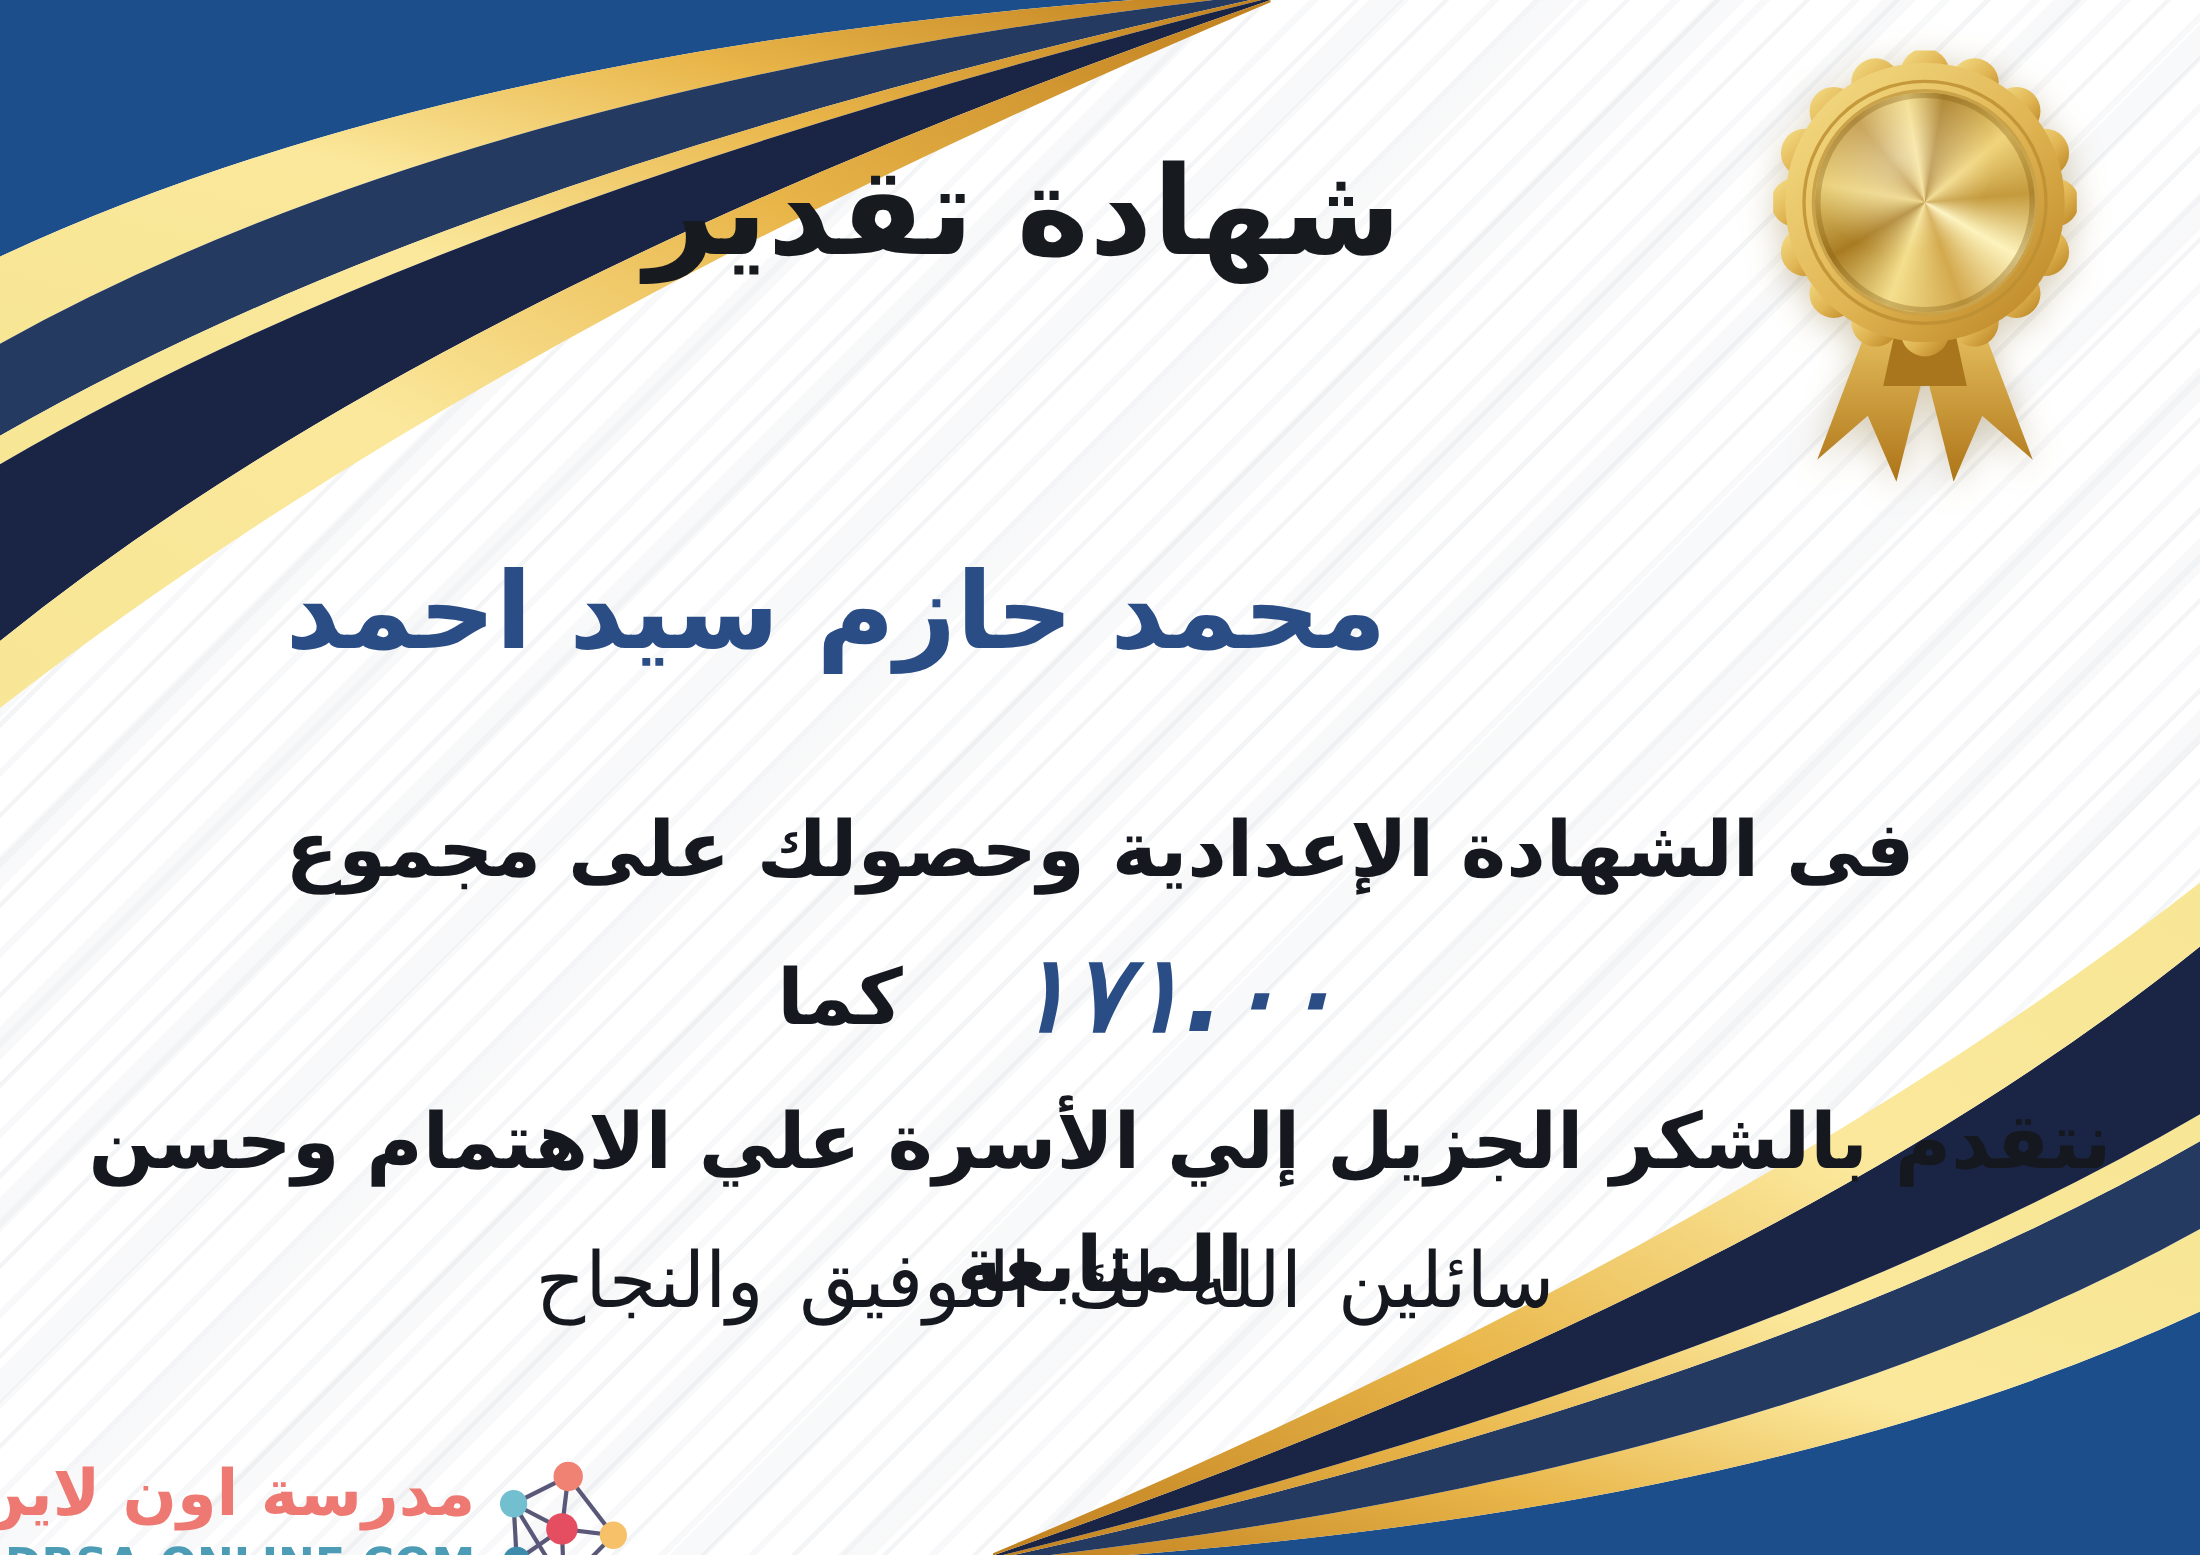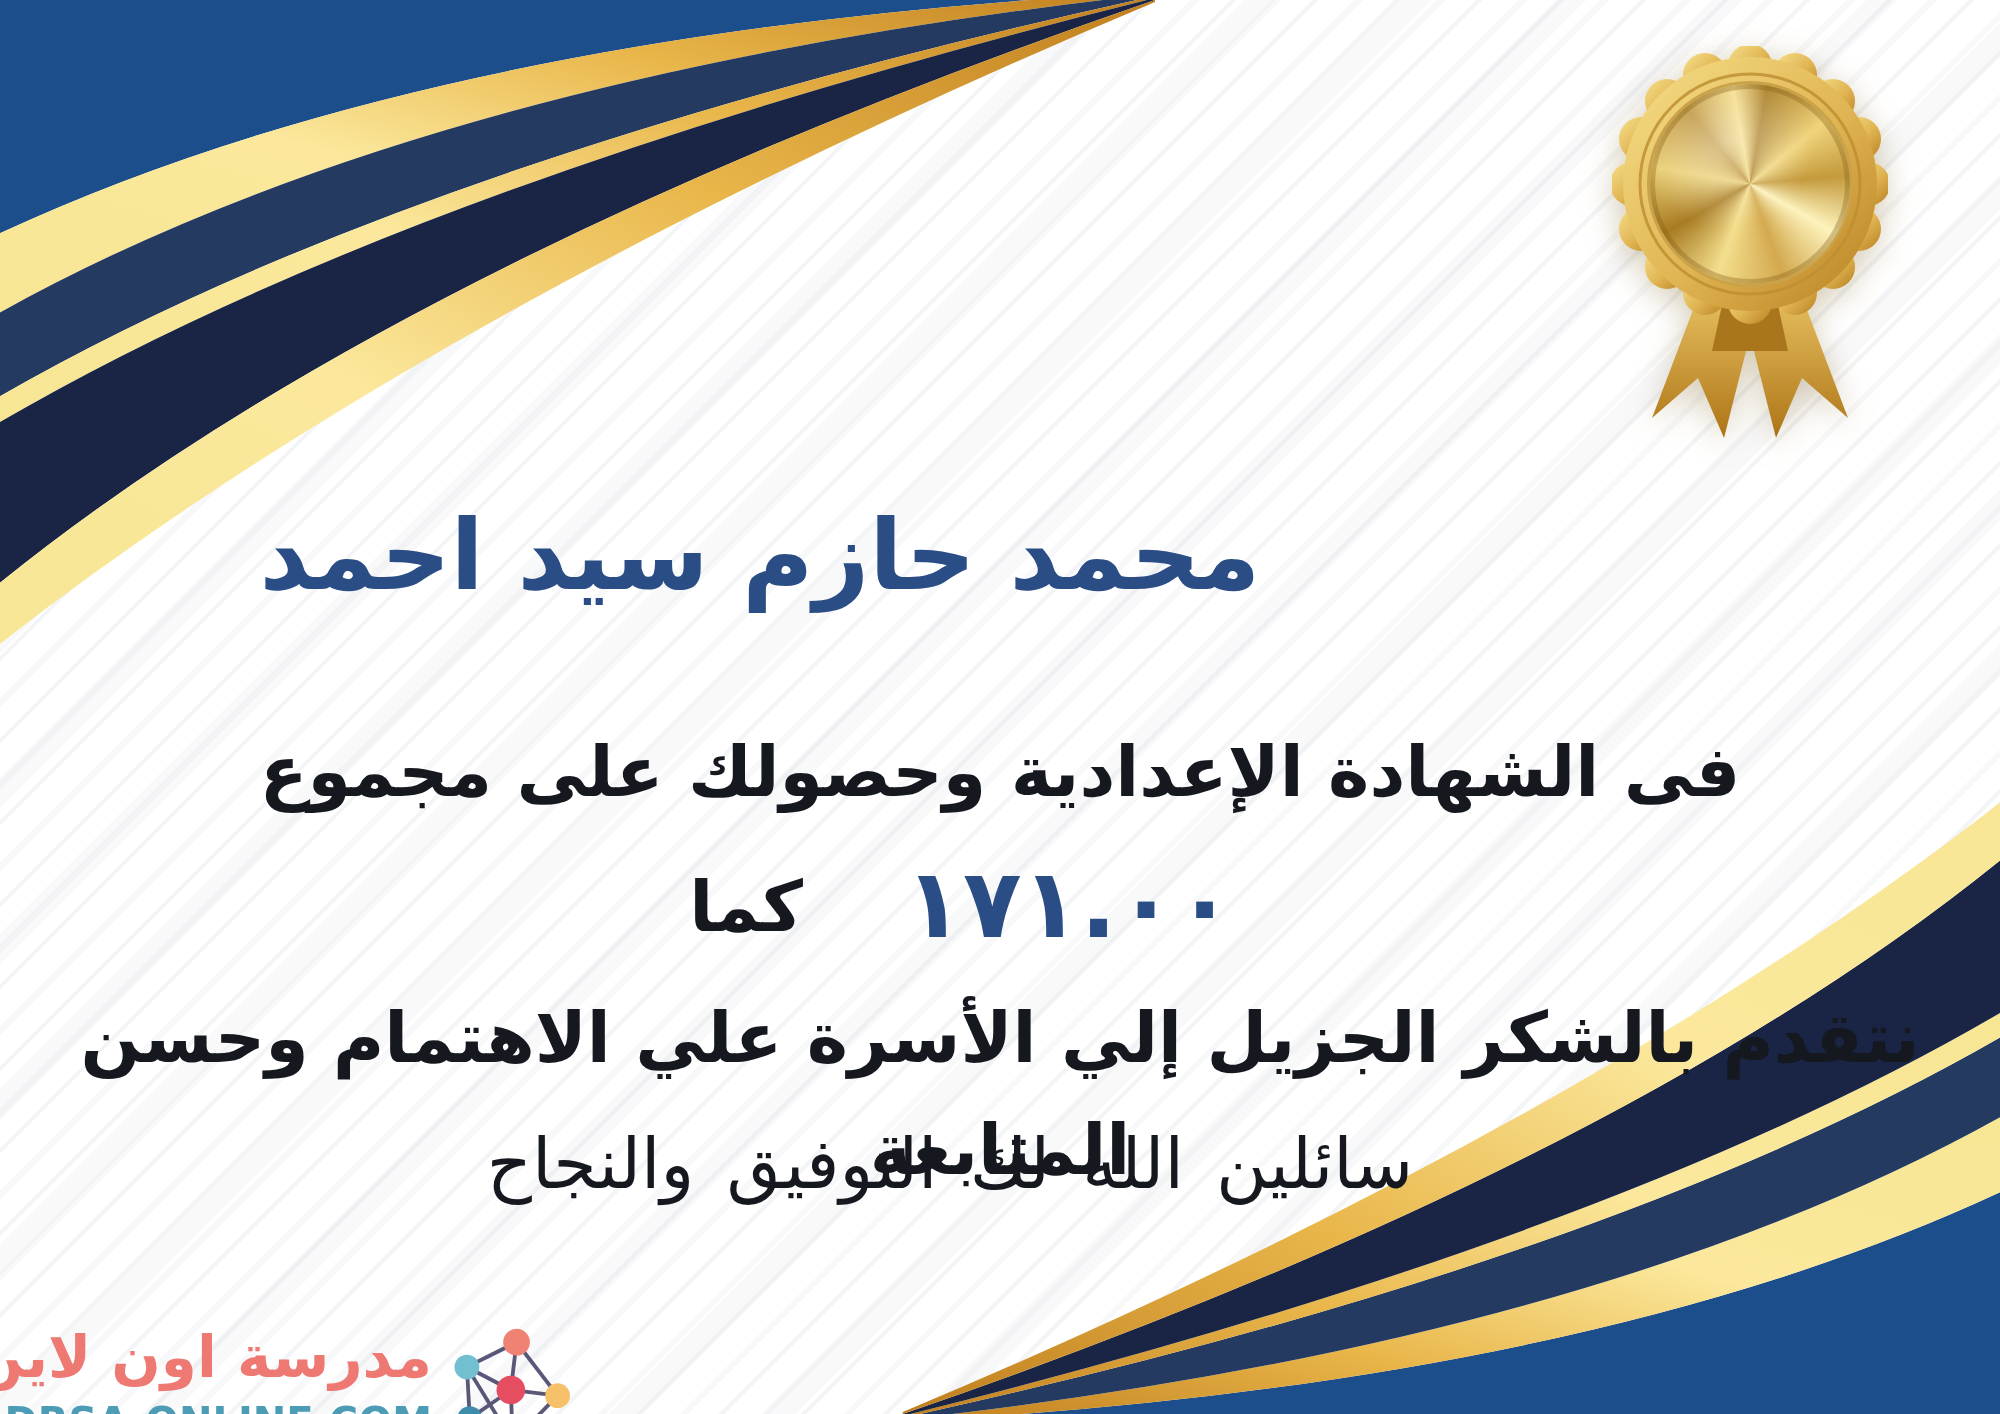--- a/index.html
+++ b/index.html
@@ -31,21 +31,21 @@
     text-align:center;direction:rtl;
     font-size:97px;font-weight:bold;color:var(--name_blue,#2b4d86);line-height:1.4;
   }
   .bodytext{
     position:absolute;z-index:3;left:30px;right:30px;top:716px;
     text-align:center;direction:rtl;
     font-size:70px;font-weight:bold;color:#15181e;line-height:1.6;
   }
   .score{
     font-size:96px;color:var(--name_blue,#2b4d86);
-    margin:0 77px;vertical-align:-6px;letter-spacing:2px;
+    margin:0 77px;vertical-align:-6px;letter-spacing:2px;font-style:italic;
   }
   .closing{
     position:absolute;z-index:3;left:0;width:1900px;top:1108px;
     text-align:center;direction:rtl;word-spacing:10px;
     font-size:70px;font-weight:normal;color:#15181e;line-height:1.6;
   }
 
   
   .medal{position:absolute;z-index:2;left:1612px;top:46px;width:276px;height:400px;
          filter:drop-shadow(0 8px 16px rgba(120,90,20,.30));}
@@ -135,20 +135,21 @@
           <circle cx="183" cy="29" r="22"></circle>
         <circle cx="221" cy="55" r="22"></circle>
           <circle cx="247" cy="93" r="22"></circle>
         <circle cx="138" cy="138" r="127"></circle>
       </g>
       <circle cx="138" cy="138" r="110" fill="none" stroke="#bd8f33" stroke-width="3" opacity="0.85"></circle>
     </svg>
     <div class="medal-disc"></div>
   </div>
 
+  <div class="title">شهادة تقدير</div>
 
   <div class="student">محمد حازم سيد احمد</div>
 
   <div class="bodytext">
     <div>
       <span>فى الشهادة الإعدادية وحصولك على مجموع</span>
       <span class="score">١٧١.٠٠</span>
       <span>كما</span>
     </div>
     <div>نتقدم بالشكر الجزيل إلي الأسرة علي الاهتمام وحسن المتابعة</div>

